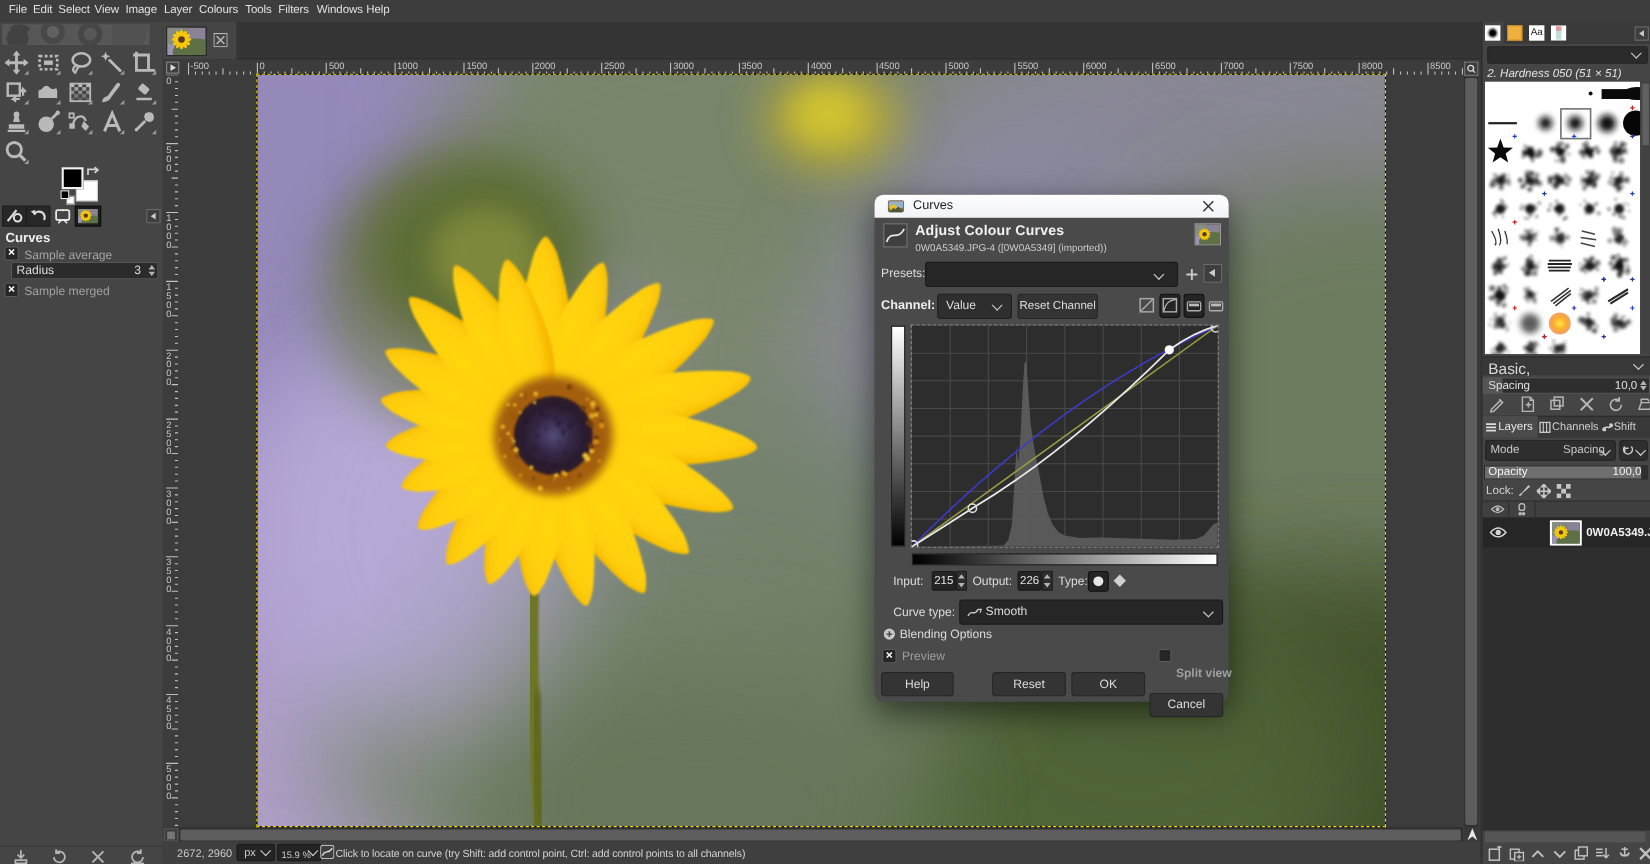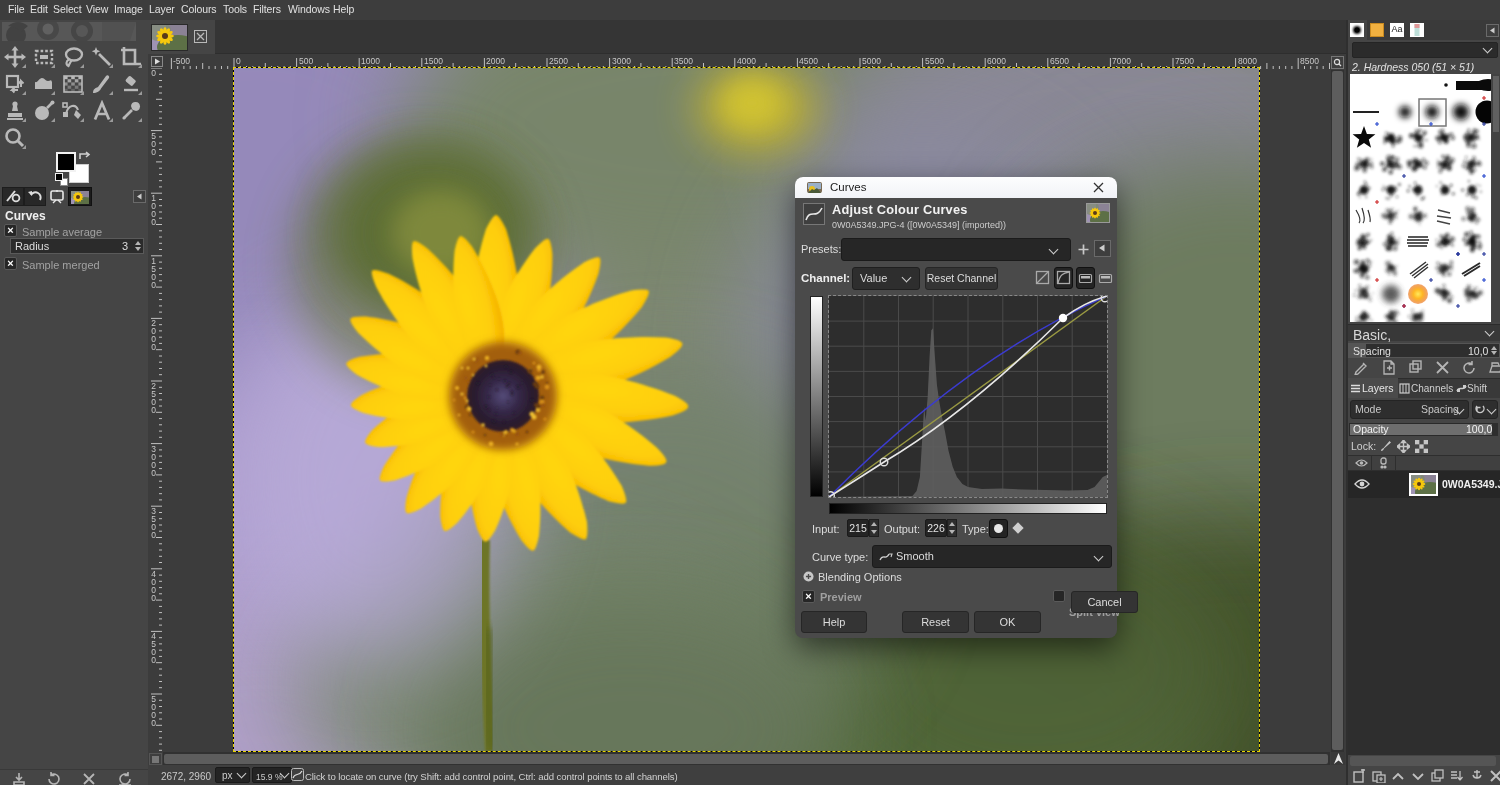--- a/index.html
+++ b/index.html
@@ -2074,18 +2074,18 @@
     <path d="M10,3 l3,0 -1,3" stroke="#ccc" stroke-width="1.1" fill="none"></path>
   </svg>
 <div class="a a" style="left:896px;top:550px;color:#dcdcdc;font-size:11px;z-index:11;">Smooth</div>
 <div class="a chev" style="left:1095px;top:553px;z-index:11"></div>
 <svg class="a" style="left:803px;top:571px;z-index:11" width="11" height="11" viewBox="0 0 12 12">
     <circle cx="6" cy="6" r="5.5" fill="#c8c8c8"></circle>
     <path d="M6,3.2 v5.6 M3.2,6 h5.6" stroke="#4a4a4a" stroke-width="1.5"></path>
   </svg>
 <div class="a a" style="left:818px;top:571px;color:#dcdcdc;font-size:11px;z-index:11;">Blending Options</div>
 <div class="a a cb" style="left:802px;top:590px;width:13px;height:13px;font-size:11px;line-height:11px;z-index:11;">×</div>
-<div class="a a" style="left:820px;top:591px;color:#9f9f9f;font-size:11px;z-index:11;font-weight:bold;">Preview</div>
+<div class="a a" style="left:820px;top:591px;color:#9f9f9f;font-size:11px;z-index:11;">Preview</div>
 <div class="a" style="left:1053px;top:590px;width:12px;height:12px;background:#262626;border:1px solid #5a5a5a;border-radius:2px;z-index:11;"></div>
 <div class="a a" style="left:1069px;top:606px;color:#9f9f9f;font-size:11px;z-index:11;font-weight:bold;">Split view</div>
 <div class="a a btn" style="left:801px;top:611px;width:66px;height:22px;font-size:11px;line-height:20px;z-index:11;">Help</div>
 <div class="a a btn" style="left:902px;top:611px;width:67px;height:22px;font-size:11px;line-height:20px;z-index:11;">Reset</div>
 <div class="a a btn" style="left:974px;top:611px;width:67px;height:22px;font-size:11px;line-height:20px;z-index:11;">OK</div>
-<div class="a a btn" style="left:1045px;top:591px;width:67px;height:22px;font-size:11px;line-height:20px;z-index:11;margin-left:26px;">Cancel</div>
+<div class="a a btn" style="left:1045px;top:630px;width:67px;height:22px;font-size:11px;line-height:20px;z-index:11;">Cancel</div>
 </body></html>

